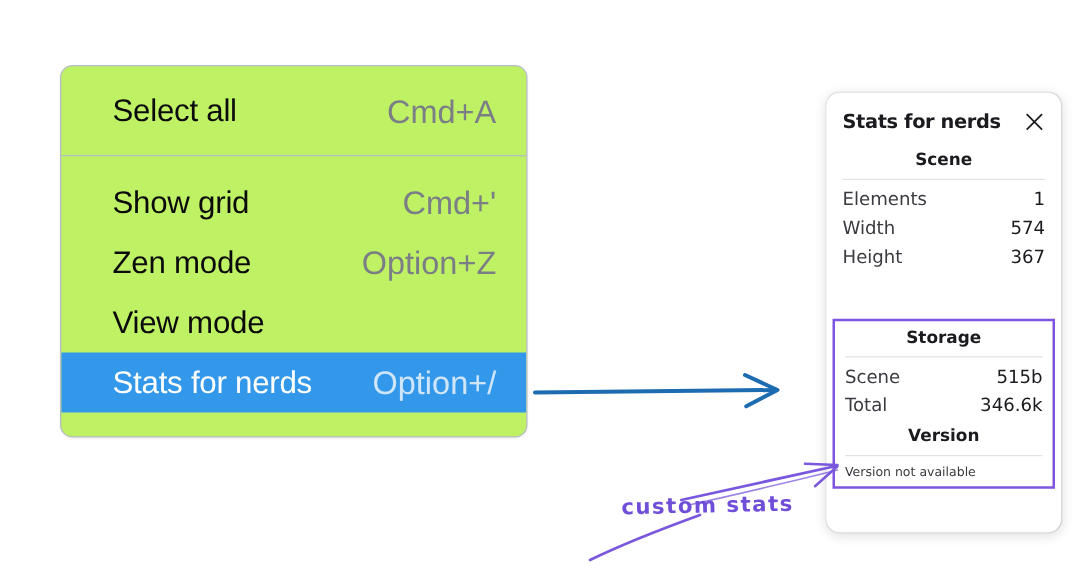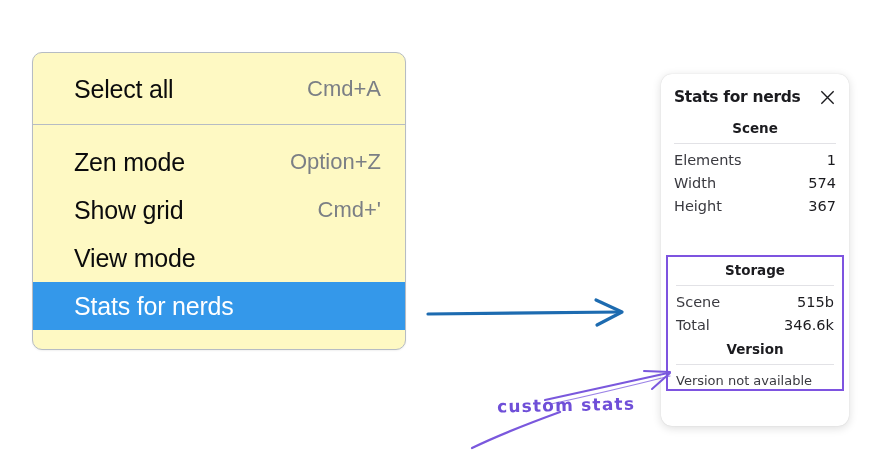--- a/index.html
+++ b/index.html
@@ -12,25 +12,25 @@
     height: 461px;
     position: relative;
     overflow: hidden;
     font-family: "Liberation Sans", sans-serif;
     -webkit-font-smoothing: antialiased;
   }
 
   
   #context-menu {
     position: absolute;
-    left: 32px;
+    left: 48px;
     top: 52px;
     width: 374px;
     height: 298px;
-    background: #fef9c3;
+    background: #bef264;
     border: 1px solid #b6bcc4;
     border-radius: 10px;
     box-sizing: border-box;
     overflow: hidden;
     box-shadow: 0 1px 2px rgba(0,0,0,0.06);
   }
   .menu-group {
     padding: 0;
   }
   .menu-group.group-top {
@@ -51,21 +51,21 @@
     box-sizing: border-box;
     cursor: default;
   }
   .menu-item .mi-label {
     font-size: 25px;
     color: #0b0b0c;
     letter-spacing: -0.2px;
     white-space: nowrap;
   }
   .menu-item .mi-shortcut {
-    font-size: 22px;
+    font-size: 26px;
     color: #7b7f85;
     white-space: nowrap;
   }
   .menu-item.is-selected {
     background: #3498ea;
   }
   .menu-item.is-selected .mi-label { color: #ffffff; }
   .menu-item.is-selected .mi-shortcut { color: #cfe6fa; }
 
   
@@ -141,21 +141,21 @@
     pointer-events: none;
   }
   .region-inner {
     position: absolute;
     left: 8px;
     top: 0;
     right: 8px;
     bottom: 0;
   }
   .sp-version-text {
-    font-size: 13px;
+    font-size: 10px;
     color: #3a3a40;
     padding: 4px 0 0 0;
     white-space: nowrap;
   }
 
   
   #annotations {
     position: absolute;
     left: 0; top: 0;
     width: 873px; height: 461px;
@@ -181,32 +181,33 @@
 
   <div class="menu-group group-top">
     <div class="menu-item">
       <span class="mi-label">Select all</span>
       <span class="mi-shortcut">Cmd+A</span>
     </div>
   </div>
 
   <div class="menu-group group-bottom">
     <div class="menu-item">
+      <span class="mi-label">Show grid</span>
+      <span class="mi-shortcut">Cmd+'</span>
+    </div>
+    <div class="menu-item">
       <span class="mi-label">Zen mode</span>
       <span class="mi-shortcut">Option+Z</span>
     </div>
     <div class="menu-item">
-      <span class="mi-label">Show grid</span>
-      <span class="mi-shortcut">Cmd+'</span>
-    </div>
-    <div class="menu-item">
       <span class="mi-label">View mode</span>
     </div>
     <div class="menu-item is-selected">
       <span class="mi-label">Stats for nerds</span>
+      <span class="mi-shortcut">Option+/</span>
     </div>
   </div>
 
 </div>
 
 <div id="stats-panel">
 
   <div class="sp-header">
     <span class="sp-title">Stats for nerds</span>
     <svg class="sp-close" viewBox="0 0 16 16">

